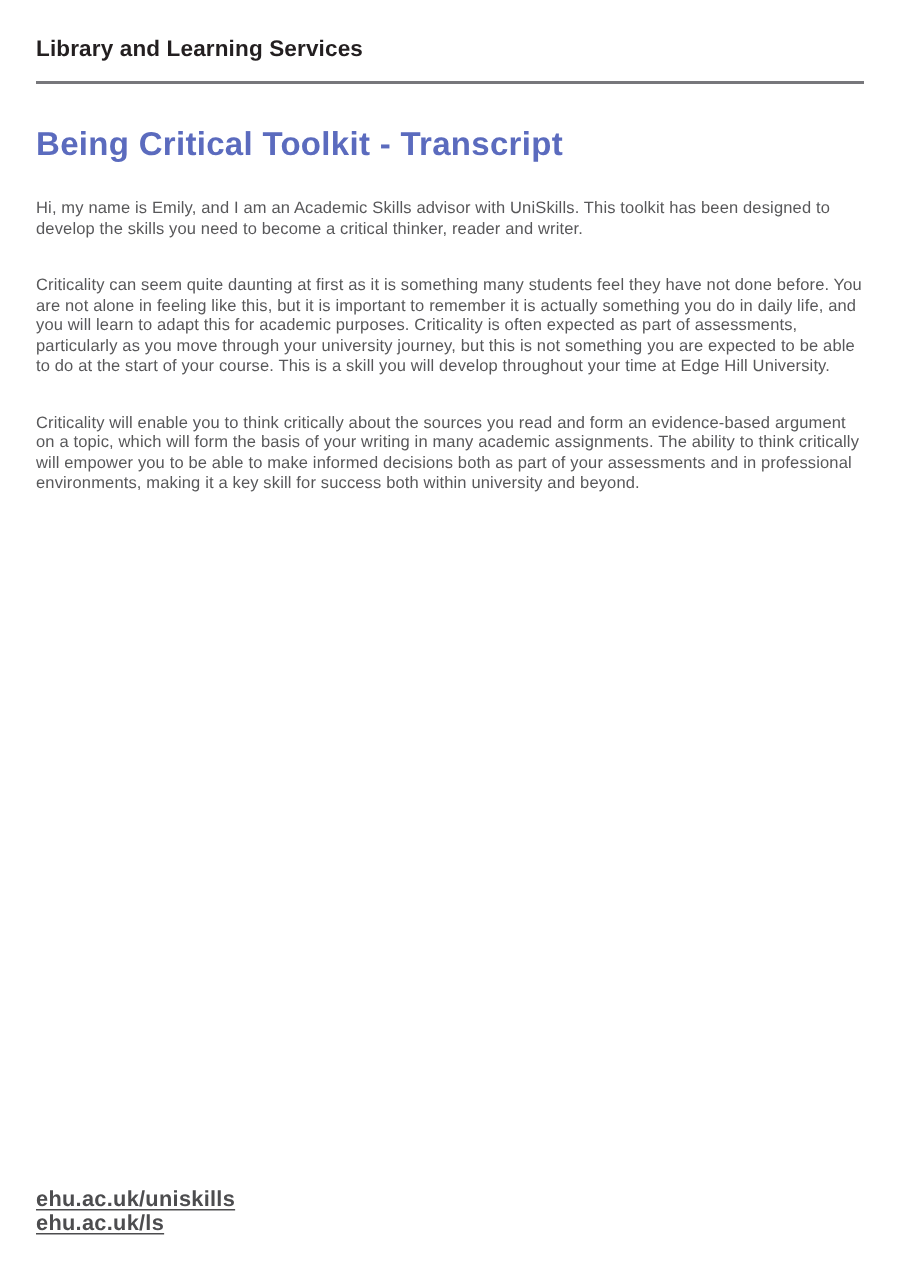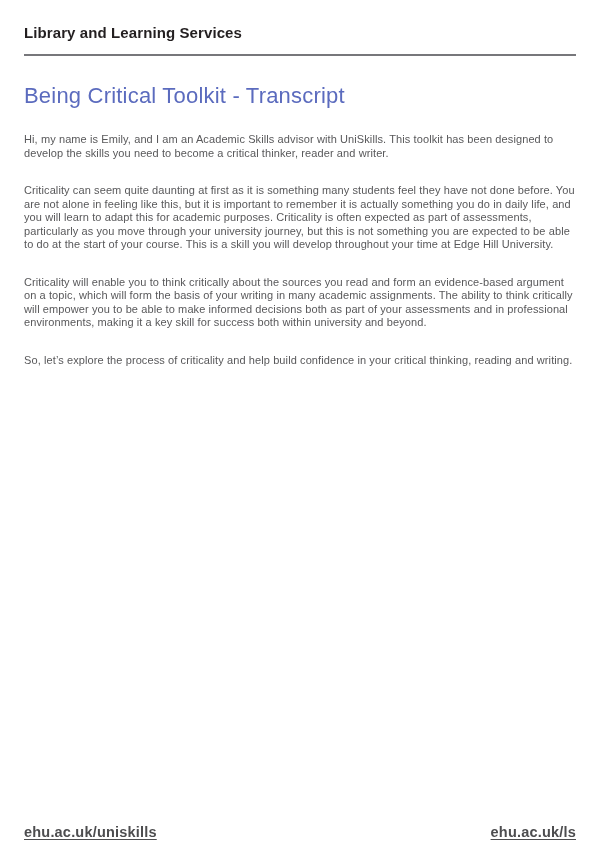--- a/index.html
+++ b/index.html
@@ -29,42 +29,43 @@
   .header-rule {
     margin-top: 13px;
     border: none;
     border-bottom: 2px solid #77777b;
     height: 0;
   }
   .doc-title {
     margin: 27px 24px 0 24px;
     font-size: 22px;
     line-height: 26px;
-    font-weight: normal;
+    font-weight: bold;
     color: #5b6bbe;
     letter-spacing: 0.2px;
   }
   .content {
     margin: 9px 24px 0 24px;
   }
   .content p {
     font-size: 11px;
     line-height: 13.5px;
     color: #58585a;
     margin-top: 24px;
     letter-spacing: 0.1px;
   }
   .footer {
     position: absolute;
     left: 24px;
     right: 24px;
-    top: 824px;
+    top: 792px;
     display: flex;
     justify-content: space-between;
     align-items: baseline;
+    flex-direction: column;
   }
   .footer a {
     font-size: 14.5px;
     font-weight: bold;
     color: #4d4d4f;
     text-decoration: underline;
     text-underline-offset: 2px;
     letter-spacing: 0.2px;
   }
 </style>
@@ -77,21 +78,20 @@
     <div class="header-title">Library and Learning Services</div>
     <hr class="header-rule">
   </div>
 
   <h1 class="doc-title">Being Critical Toolkit - Transcript</h1>
 
   <div class="content">
     <p>Hi, my name is Emily, and I am an Academic Skills advisor with UniSkills. This toolkit has been designed to develop the skills you need to become a critical thinker, reader and writer.</p>
     <p>Criticality can seem quite daunting at first as it is something many students feel they have not done before. You are not alone in feeling like this, but it is important to remember it is actually something you do in daily life, and you will learn to adapt this for academic purposes. Criticality is often expected as part of assessments, particularly as you move through your university journey, but this is not something you are expected to be able to do at the start of your course. This is a skill you will develop throughout your time at Edge Hill University.</p>
     <p>Criticality will enable you to think critically about the sources you read and form an evidence-based argument on a topic, which will form the basis of your writing in many academic assignments. The ability to think critically will empower you to be able to make informed decisions both as part of your assessments and in professional environments, making it a key skill for success both within university and beyond.</p>
-    <p>So, let’s explore the process of criticality and help build confidence in your critical thinking, reading and writing.</p>
   </div>
 
   <div class="footer">
     <a href="#">ehu.ac.uk/uniskills</a>
     <a href="#">ehu.ac.uk/ls</a>
   </div>
 
 </div>
 
 </body></html>

